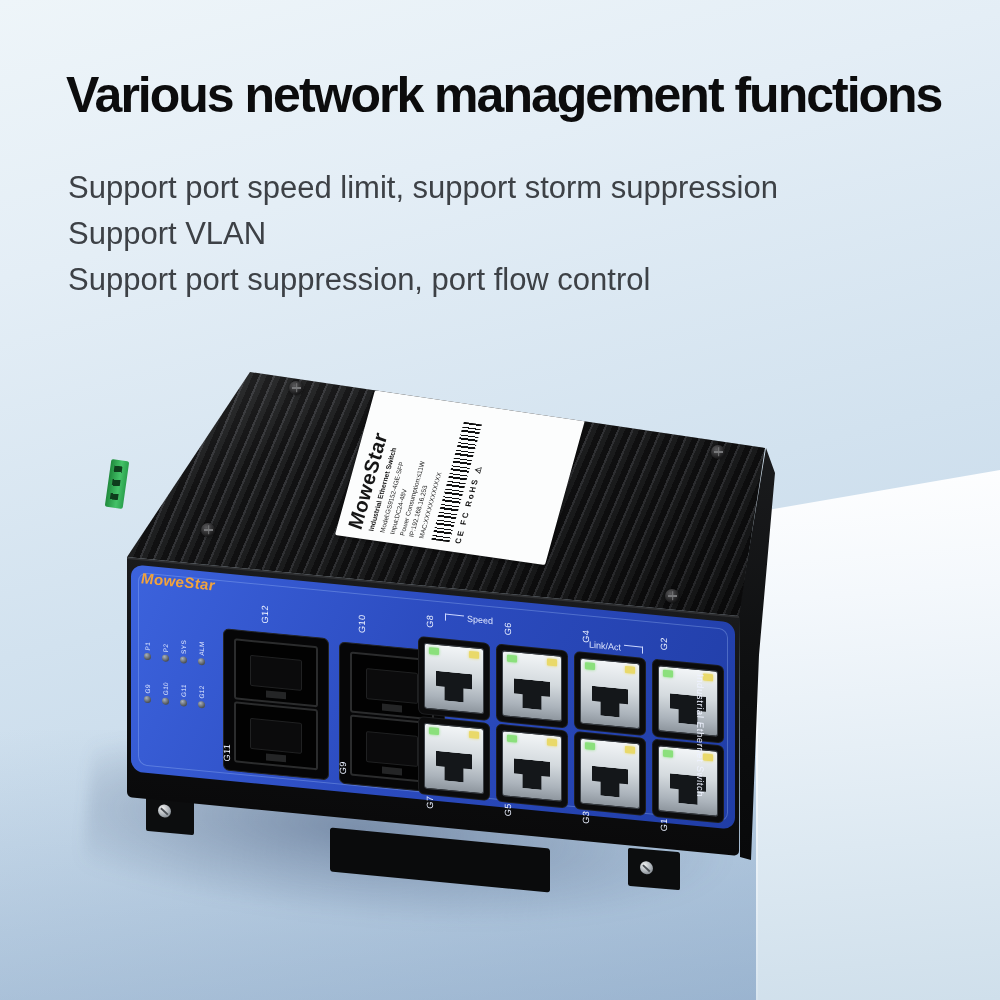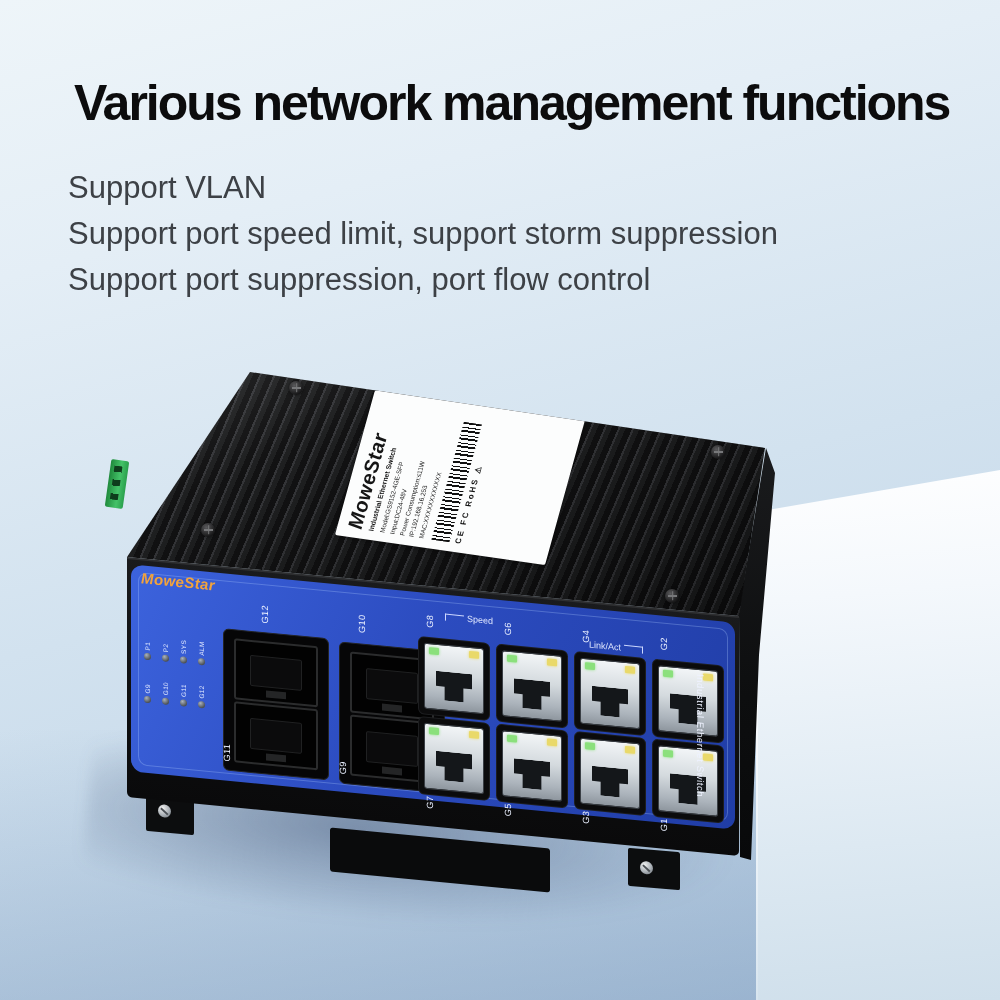--- a/index.html
+++ b/index.html
@@ -13,21 +13,21 @@
   .pedestal{position:absolute;left:756px;top:462px;width:244px;height:538px;
     clip-path:polygon(0 50px,244px 8px,244px 538px,0 538px);
     background:linear-gradient(175deg,#ffffff 0%,#f4f8fc 25%,#dde9f2 70%,#cfdfeb 100%);}
   .pedestal::before{content:'';position:absolute;left:0;top:48px;width:2px;bottom:0;
     background:linear-gradient(#ffffff,rgba(255,255,255,0.15));}
   .dev-shadow{position:absolute;left:85px;top:765px;width:650px;height:160px;
     background:radial-gradient(ellipse at 42% 42%,rgba(42,62,100,0.45),rgba(42,62,100,0) 70%);
     transform:rotate(5deg);filter:blur(7px);}
 
   
-  .headline{position:absolute;left:66px;top:66px;margin:8px;font-size:50px;font-weight:700;
+  .headline{position:absolute;left:66px;top:66px;margin:0;font-size:50px;font-weight:700;
     color:#0c0c0d;letter-spacing:-2px;white-space:nowrap;}
   .features{position:absolute;left:68px;top:165px;}
   .feature{font-size:31px;line-height:46px;color:#3d4146;}
 
   
   .green-terminal{position:absolute;left:108px;top:460px;width:18px;height:48px;border-radius:2px;
     background:linear-gradient(90deg,#1f8a3c,#44c268 60%,#2aa04c);transform:rotate(8deg);}
   .green-terminal::after{content:'';position:absolute;left:4px;top:6px;width:8px;height:34px;
     background:repeating-linear-gradient(180deg,#0e3d1c 0 6px,transparent 6px 14px);}
   .din-plate{position:absolute;left:330px;top:838px;width:220px;height:44px;background:#0a0b0c;
@@ -124,22 +124,22 @@
 <body>
 
 <div class="stage">
 
   <div class="floor-shade"></div>
   <div class="pedestal"></div>
   <div class="dev-shadow"></div>
 
   <h1 class="headline">Various network management functions</h1>
   <div class="features">
+    <div class="feature">Support port speed limit, support storm suppression</div>
     <div class="feature">Support VLAN</div>
-    <div class="feature">Support port speed limit, support storm suppression</div>
     <div class="feature">Support port suppression, port flow control</div>
   </div>
 
   <div class="green-terminal"></div>
   <div class="din-plate"></div>
   <div class="flange flange-left">
     <div class="mscrew"></div>
   </div>
   <div class="flange flange-right">
     <div class="mscrew"></div>

